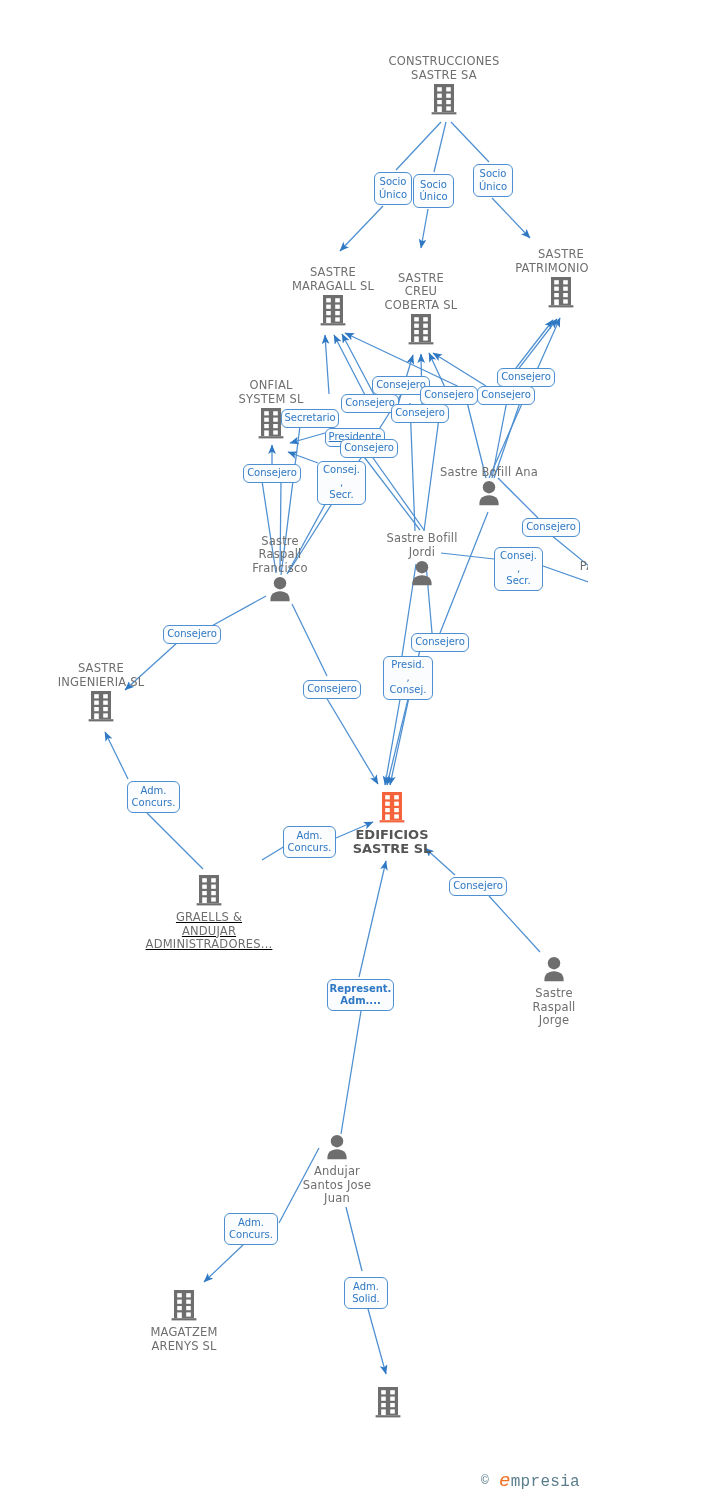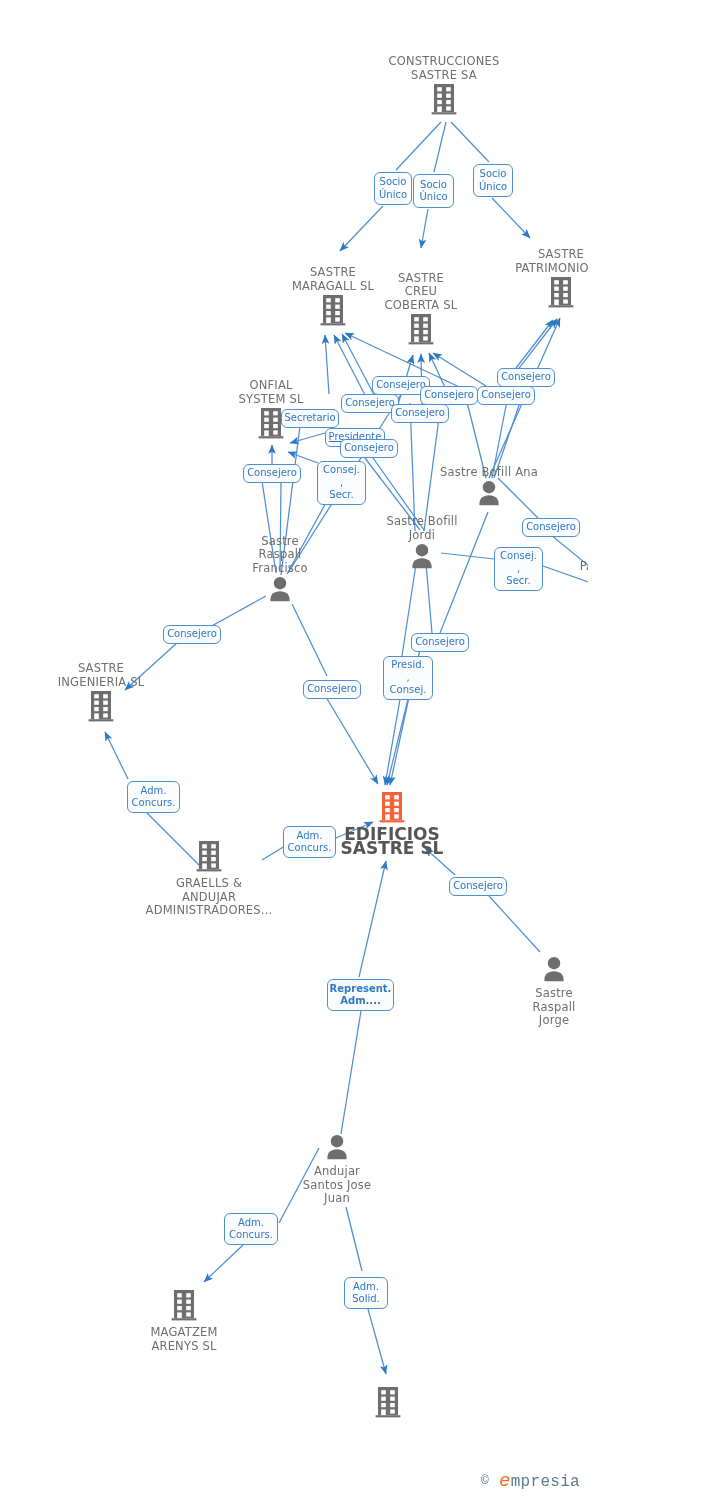--- a/index.html
+++ b/index.html
@@ -13,21 +13,21 @@
   .node .caption{
     display:block;
     font-size:11.5px;
     line-height:13.5px;
     color:#6e6e6e;
     letter-spacing:.2px;
     white-space:pre-line;
     margin-top:1px;
   }
   .node.top-label .caption{margin-top:0;margin-bottom:1px;}
-  .node.focus .caption{color:#555555;font-weight:bold;font-size:17px;letter-spacing:0;}
+  .node.focus .caption{color:#555555;font-weight:bold;font-size:13px;letter-spacing:0;}
 
   .rel{
     position:absolute;
     border:1.4px solid #4d8fd1;
     border-radius:6px;
     background:#fbfcfd;
     color:#2f78c4;
     font-size:10px;
     line-height:12.5px;
     text-align:center;
@@ -257,21 +257,21 @@
             <rect x="15.2" y="10.6" width="4.6" height="4.2" fill="#fff"></rect>
             <rect x="6.2" y="17" width="4.6" height="4.2" fill="#fff"></rect>
             <rect x="15.2" y="17" width="4.6" height="4.2" fill="#fff"></rect>
             <rect x="6.2" y="23.4" width="4.6" height="5.6" fill="#fff"></rect>
             <rect x="15.2" y="23.4" width="4.6" height="4.2" fill="#fff"></rect>
             <rect x="0.6" y="29.2" width="24.8" height="2.2" fill="#f4633a"></rect>
           </svg></span>
         <span class="caption">EDIFICIOS
 SASTRE SL</span>
       </div>
-      <div class="node" style="width: 150px; left: 134px; top: 840px;">
+      <div class="node" style="width: 150px; left: 134px; top: 874px; text-decoration: underline;">
         <span class="glyph"><svg width="26" height="32" viewBox="0 0 26 32" aria-hidden="true">
             <rect x="3" y="1" width="20" height="28" fill="#6e6e6e"></rect>
             <rect x="6.2" y="4.2" width="4.6" height="4.2" fill="#fff"></rect>
             <rect x="15.2" y="4.2" width="4.6" height="4.2" fill="#fff"></rect>
             <rect x="6.2" y="10.6" width="4.6" height="4.2" fill="#fff"></rect>
             <rect x="15.2" y="10.6" width="4.6" height="4.2" fill="#fff"></rect>
             <rect x="6.2" y="17" width="4.6" height="4.2" fill="#fff"></rect>
             <rect x="15.2" y="17" width="4.6" height="4.2" fill="#fff"></rect>
             <rect x="6.2" y="23.4" width="4.6" height="5.6" fill="#fff"></rect>
             <rect x="15.2" y="23.4" width="4.6" height="4.2" fill="#fff"></rect>
@@ -311,21 +311,21 @@
             <rect x="0.6" y="29.2" width="24.8" height="2.2" fill="#6e6e6e"></rect>
           </svg></span>
       </div>
       <div class="node top-label" style="width: 150px; left: 414px; top: 465.5px;">
         <span class="caption">Sastre Bofill Ana</span>
         <span class="glyph"><svg width="26" height="26" viewBox="0 0 26 26" aria-hidden="true">
             <circle cx="13" cy="7.2" r="6.2" fill="#6e6e6e"></circle>
             <path d="M13 15.2c-6.2 0-9.6 3.6-9.6 8.2 0 1.2 0 1.9 0 1.9h19.2s0-.7 0-1.9c0-4.6-3.4-8.2-9.6-8.2z" fill="#6e6e6e"></path>
           </svg></span>
       </div>
-      <div class="node top-label" style="width: 150px; left: 347px; top: 515px;">
+      <div class="node top-label" style="width: 150px; left: 347px; top: 532px;">
         <span class="caption">Sastre Bofill
 Jordi</span>
         <span class="glyph"><svg width="26" height="26" viewBox="0 0 26 26" aria-hidden="true">
             <circle cx="13" cy="7.2" r="6.2" fill="#6e6e6e"></circle>
             <path d="M13 15.2c-6.2 0-9.6 3.6-9.6 8.2 0 1.2 0 1.9 0 1.9h19.2s0-.7 0-1.9c0-4.6-3.4-8.2-9.6-8.2z" fill="#6e6e6e"></path>
           </svg></span>
       </div>
       <div class="node top-label" style="width: 150px; left: 205px; top: 534.5px;">
         <span class="caption">Sastre
 Raspall

